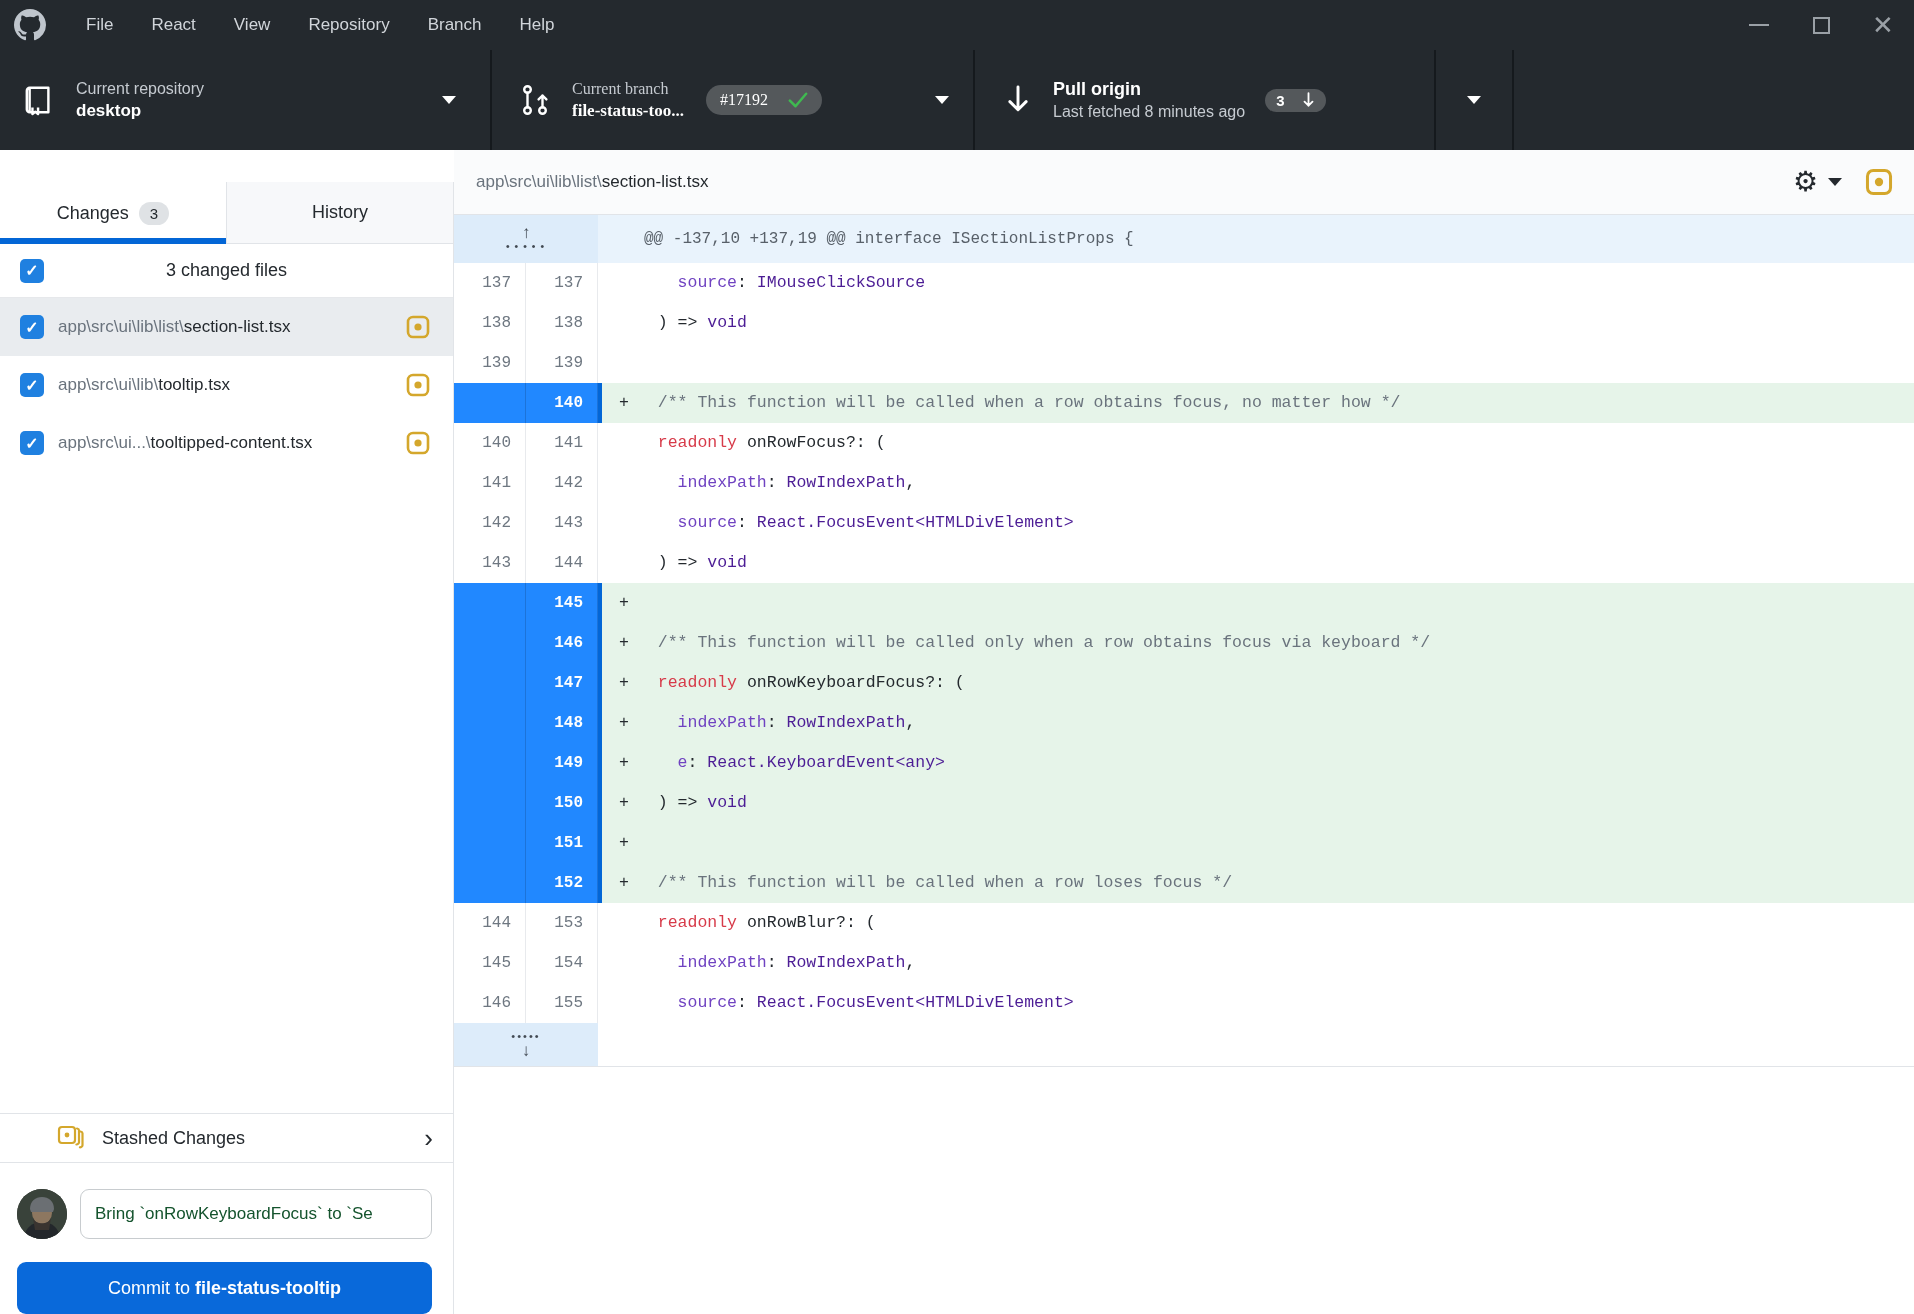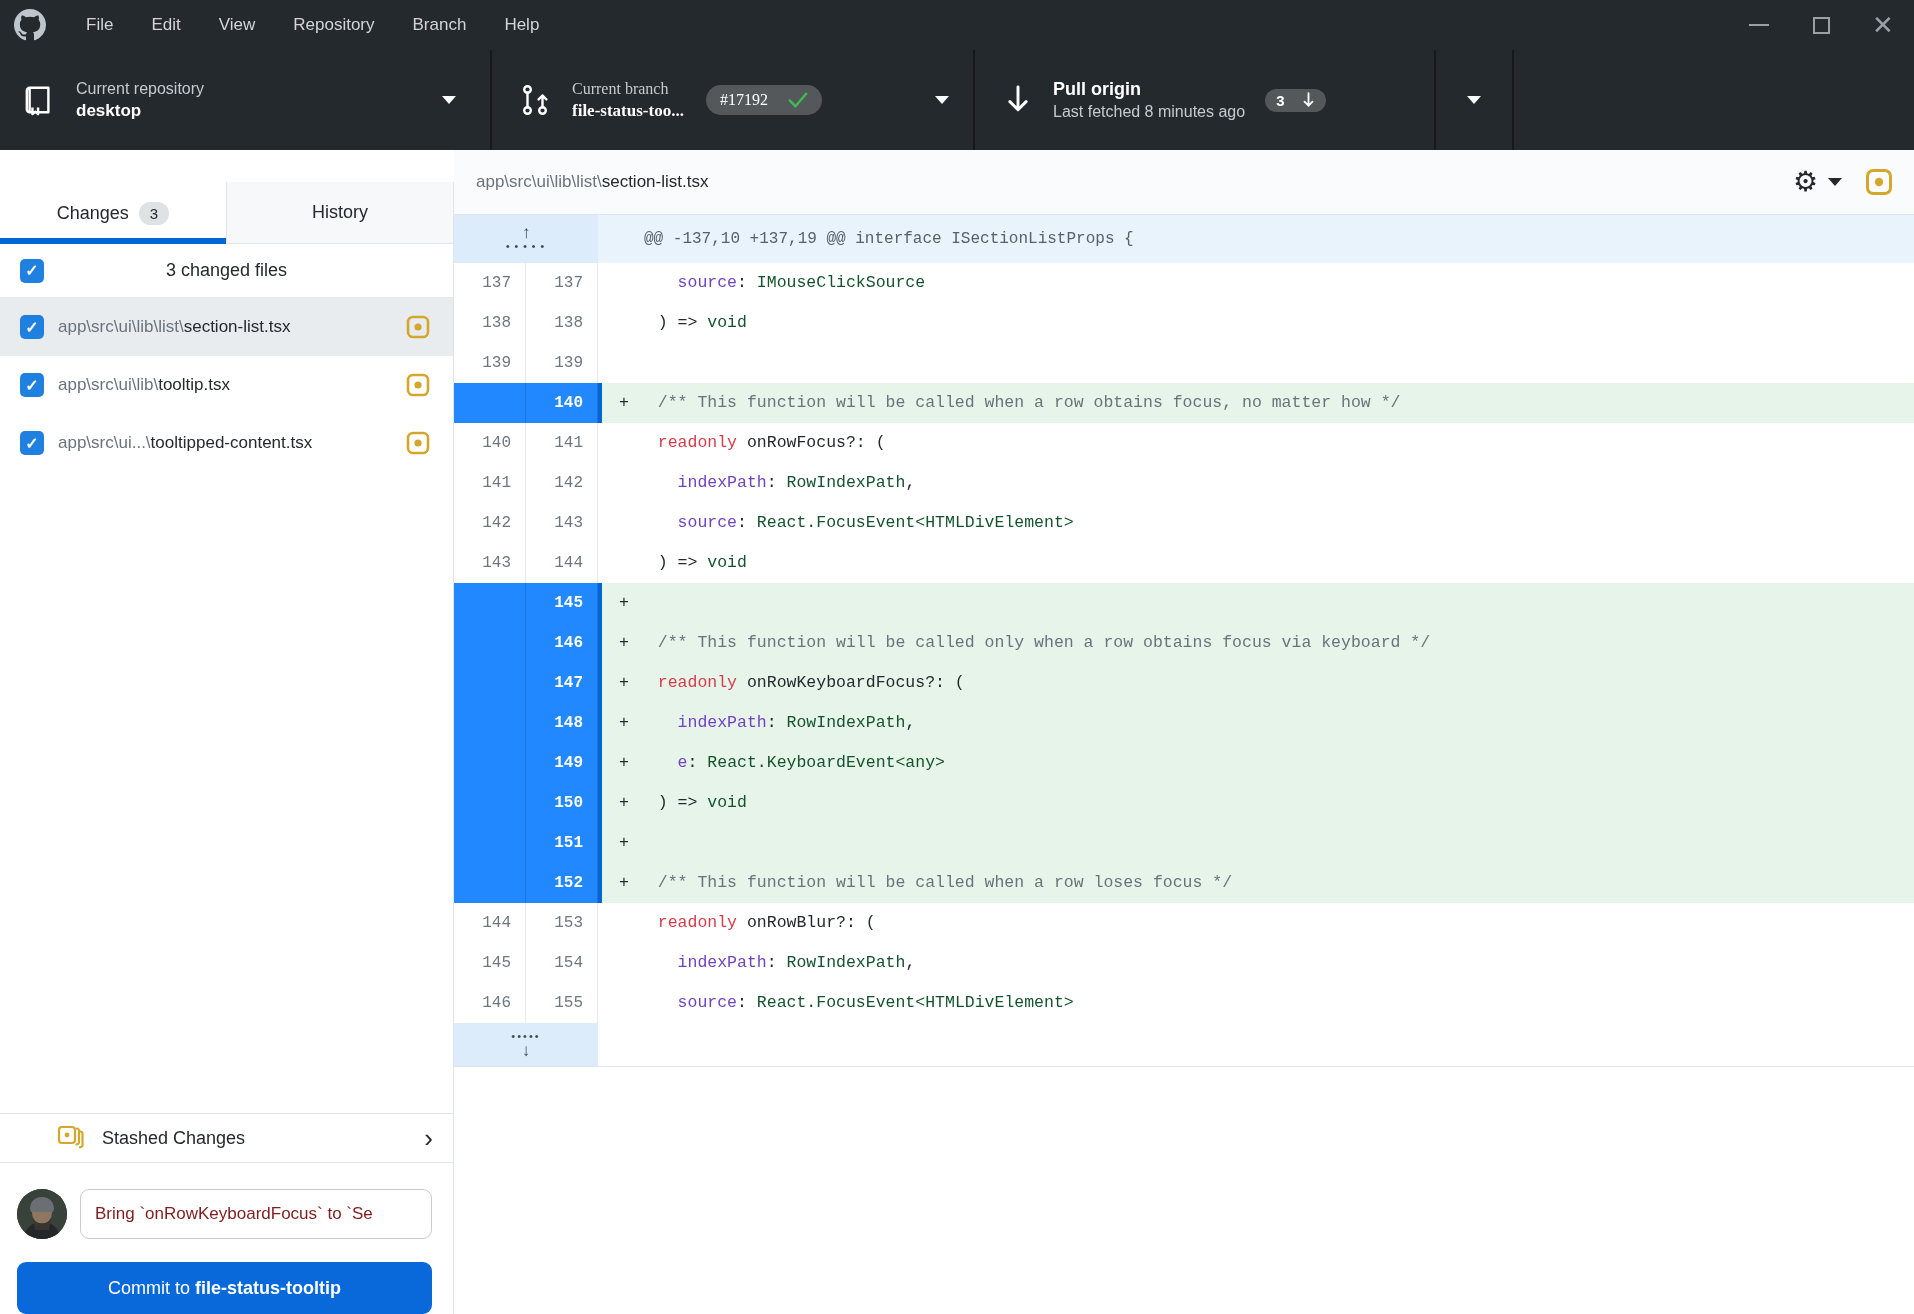--- a/index.html
+++ b/index.html
@@ -68,21 +68,21 @@
     display:flex; align-items:center; cursor:pointer;padding-left:36px; }
   .stash-row svg { margin-left:20px; flex:none; }
   .stash-label { margin-left:16px; font-size:18px; color:#24292e; flex:1; }
   .chev-right { color:#24292e; font-size:26px; margin-right:20px; line-height:1; }
 
   
   .commit-form { flex:none; padding:26px 21px 0 17px; }
   .summary-row { display:flex; align-items:center; gap:13px; }
   .avatar { width:50px; height:50px; border-radius:50%; overflow:hidden; flex:none; background:#2d332d; }
   .summary-input { flex:1; height:50px; border:1px solid #c8cccf; border-radius:9px; font-size:17px;
-    padding:0 14px; color:#7f1d1d; font-family:"Liberation Sans",sans-serif; outline:none; min-width:0; }
+    padding:0 14px; color:#14532d; font-family:"Liberation Sans",sans-serif; outline:none; min-width:0; }
   .desc-box { margin-top:25px; border:1px solid #c8cccf; border-radius:9px; height:267px; display:flex; flex-direction:column; overflow:hidden; }
   .desc-area { flex:1; padding:14px 16px; position:relative; }
   .desc-placeholder { color:#6a737d; font-size:18px; }
   .coauthor-toggle { position:absolute; left:14px; bottom:12px; cursor:pointer; }
   .coauthor-row { flex:none; height:57px; border-top:1px solid #c8cccf; display:flex; align-items:center; padding:0 10px 0 14px; gap:10px; overflow:hidden; }
   .coauthor-label { color:#959da5; font-size:18px; flex:none; }
   .chip { background:#e7f0fb; border:1px solid #c3ddf7; border-radius:8px; padding:5px 12px; font-size:17px; color:#24292e; white-space:nowrap; }
   .commit-btn { margin-top:23px; width:100%; height:52px; background:#0969da; border:none; border-radius:9px;
     color:#fff; font-size:18px; font-family:"Liberation Sans",sans-serif; cursor:pointer; }
   .commit-btn b { font-weight:bold; }
@@ -111,36 +111,36 @@
   .drow { display:flex; height:40px; line-height:40px; font-size:16.5px; }
   .gut { width:72px; flex:none; text-align:right; padding-right:14px; color:#6e7781; font-size:16px;
     border-right:1px solid #e8eaed; background:#fff; }
   .strip { width:4px; flex:none; background:transparent; }
   .code { flex:1; background:#fff; white-space:pre; overflow:hidden; }
   .marker { display:inline-block; width:36px; padding-left:17px; color:#24292e; }
   .drow.added .gut { background:#2188ff; color:#fff; font-weight:bold; border-right:1px solid rgba(0,0,0,.15); }
   .drow.added .strip { background:#0366d6; }
   .drow.added .code { background:#e6f4e9; }
   .tok-p { color:#24292e; } .tok-k { color:#d73a49; } .tok-n { color:#6f42c1; }
-  .tok-y { color:#14532d; } .tok-c { color:#6a737d; }
+  .tok-y { color:#4c1d95; } .tok-c { color:#6a737d; }
 
   .bottom-expander { height:44px; flex:none; display:flex; border-bottom:1px solid #e1e4e8; }
   .bottom-expander .hunk-gutter { background:#ddecfa; }
   .diff-rest { flex:1; background:#fff; }
 </style>
 </head>
 <body>
 
 <div class="titlebar">
   <svg class="gh-logo" viewBox="0 0 16 16" fill="#bfc5cc">
     <path d="M8 0C3.58 0 0 3.58 0 8c0 3.54 2.29 6.53 5.47 7.59.4.07.55-.17.55-.38 0-.19-.01-.82-.01-1.49-2.01.37-2.53-.49-2.69-.94-.09-.23-.48-.94-.82-1.13-.28-.15-.68-.52-.01-.53.63-.01 1.08.58 1.23.82.72 1.21 1.87.87 2.33.66.07-.52.28-.87.51-1.07-1.78-.2-3.64-.89-3.64-3.95 0-.87.31-1.59.82-2.15-.08-.2-.36-1.02.08-2.12 0 0 .67-.21 2.2.82.64-.18 1.32-.27 2-.27s1.36.09 2 .27c1.53-1.04 2.2-.82 2.2-.82.44 1.1.16 1.92.08 2.12.51.56.82 1.27.82 2.15 0 3.07-1.87 3.75-3.65 3.95.29.25.54.73.54 1.48 0 1.07-.01 1.93-.01 2.2 0 .21.15.46.55.38A8.01 8.01 0 0 0 16 8c0-4.42-3.58-8-8-8z"></path>
   </svg>
   <div class="menus">
     <span class="menu-item">File</span>
-    <span class="menu-item">Edit</span>
+    <span class="menu-item">React</span>
     <span class="menu-item">View</span>
     <span class="menu-item">Repository</span>
     <span class="menu-item">Branch</span>
     <span class="menu-item">Help</span>
   </div>
   <div class="win-controls">
     <span class="win-btn win-min">
         <i></i>
       </span>
     <span class="win-btn win-max">

